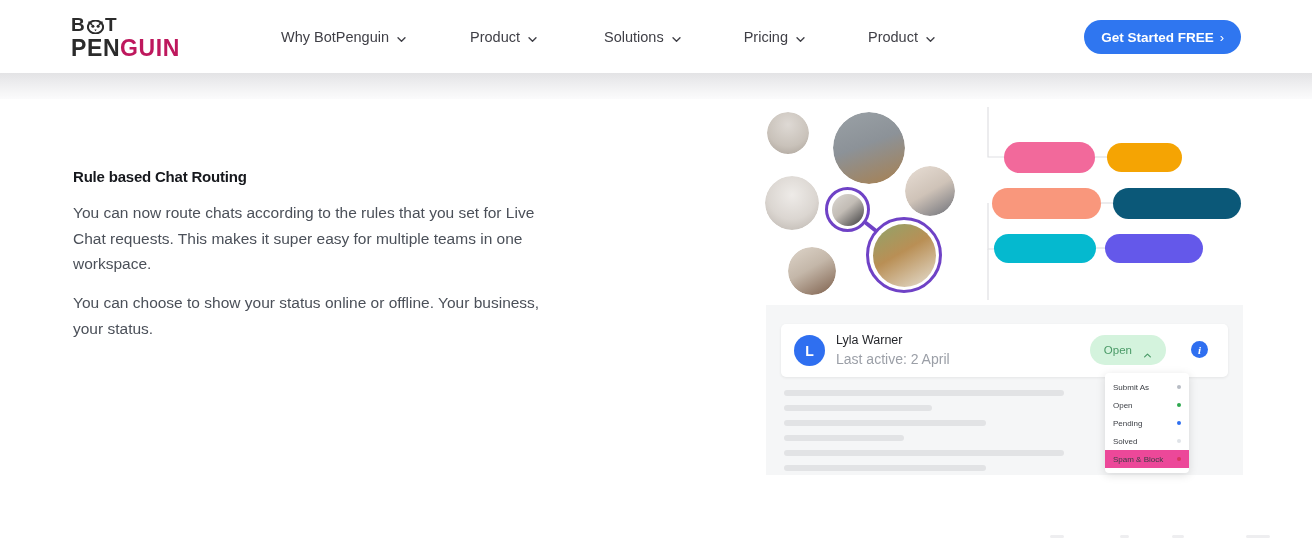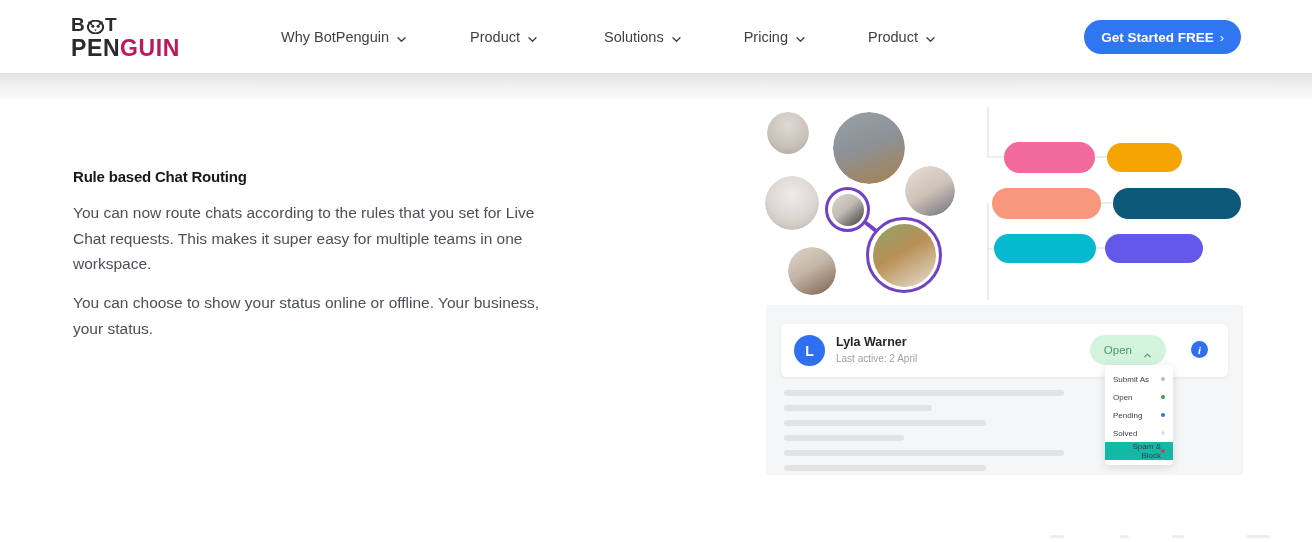--- a/index.html
+++ b/index.html
@@ -146,22 +146,22 @@
     display: flex; align-items: center;
   }
   .chat-avatar {
     width: 31px; height: 31px; border-radius: 50%;
     background: #2f6ff0; color: #ffffff;
     font-size: 14px; font-weight: 600;
     display: flex; align-items: center; justify-content: center;
     margin-left: 13px; flex: 0 0 auto;
   }
   .chat-meta { margin-left: 11px; line-height: 1.25; }
-  .chat-name { font-size: 12.5px; font-weight: 700; color: #24262b; }
-  .chat-sub { font-size: 10px; color: #9b9fa7; margin-top: 2px; }
+  .chat-name { font-size: 12.5px; font-weight: 400; color: #24262b; }
+  .chat-sub { font-size: 14px; color: #9b9fa7; margin-top: 2px; }
 
   .status-pill {
     position: absolute; right: 62px; top: 11px;
     height: 30px; padding: 0 14px;
     background: #d4f3dd; border-radius: 15px;
     display: flex; align-items: center; gap: 11px;
     cursor: pointer;
   }
   .status-pill-text { font-size: 11.5px; color: #4a9a67; }
   .caret-up { width: 9px; height: 9px; }
@@ -173,35 +173,34 @@
     font-size: 11px; font-weight: 700; font-style: italic;
     font-family: "Liberation Serif", serif;
     display: flex; align-items: center; justify-content: center;
     cursor: pointer;
   }
 
   .skeletons { position: absolute; left: 18px; top: 85px; width: 280px; }
   .sk { height: 6px; border-radius: 3px; background: #e2e3e5; margin-bottom: 9px; }
 
   .status-menu {
-    position: absolute; left: 339px; top: 60px;
-    width: 68px;
+    position: absolute; left: 339px; top: 68px;
+    width: 84px;
     background: #ffffff; border-radius: 4px;
     box-shadow: 0 2px 10px rgba(0,0,0,0.13);
     padding: 5px 0;
     z-index: 12;
-    text-align: right;
   }
   .menu-item {
     height: 18px; padding: 0 8px;
     display: flex; align-items: center; justify-content: space-between;
     font-size: 8px; color: #3a3d43;
     cursor: pointer;
   }
-  .menu-item.highlight { background: #14b8a6; }
+  .menu-item.highlight { background: #ec4899; }
   .menu-dot { width: 4px; height: 4px; border-radius: 50%; flex: 0 0 auto; }
 
   .bottom-sliver {
     position: absolute; left: 1050px; top: 528px;
     width: 220px; height: 14px; z-index: 3;
   }
   .sliver-dash {
     position: absolute; height: 3px; background: #eeeef0; border-radius: 2px; top: 7px;
   }
 </style>

